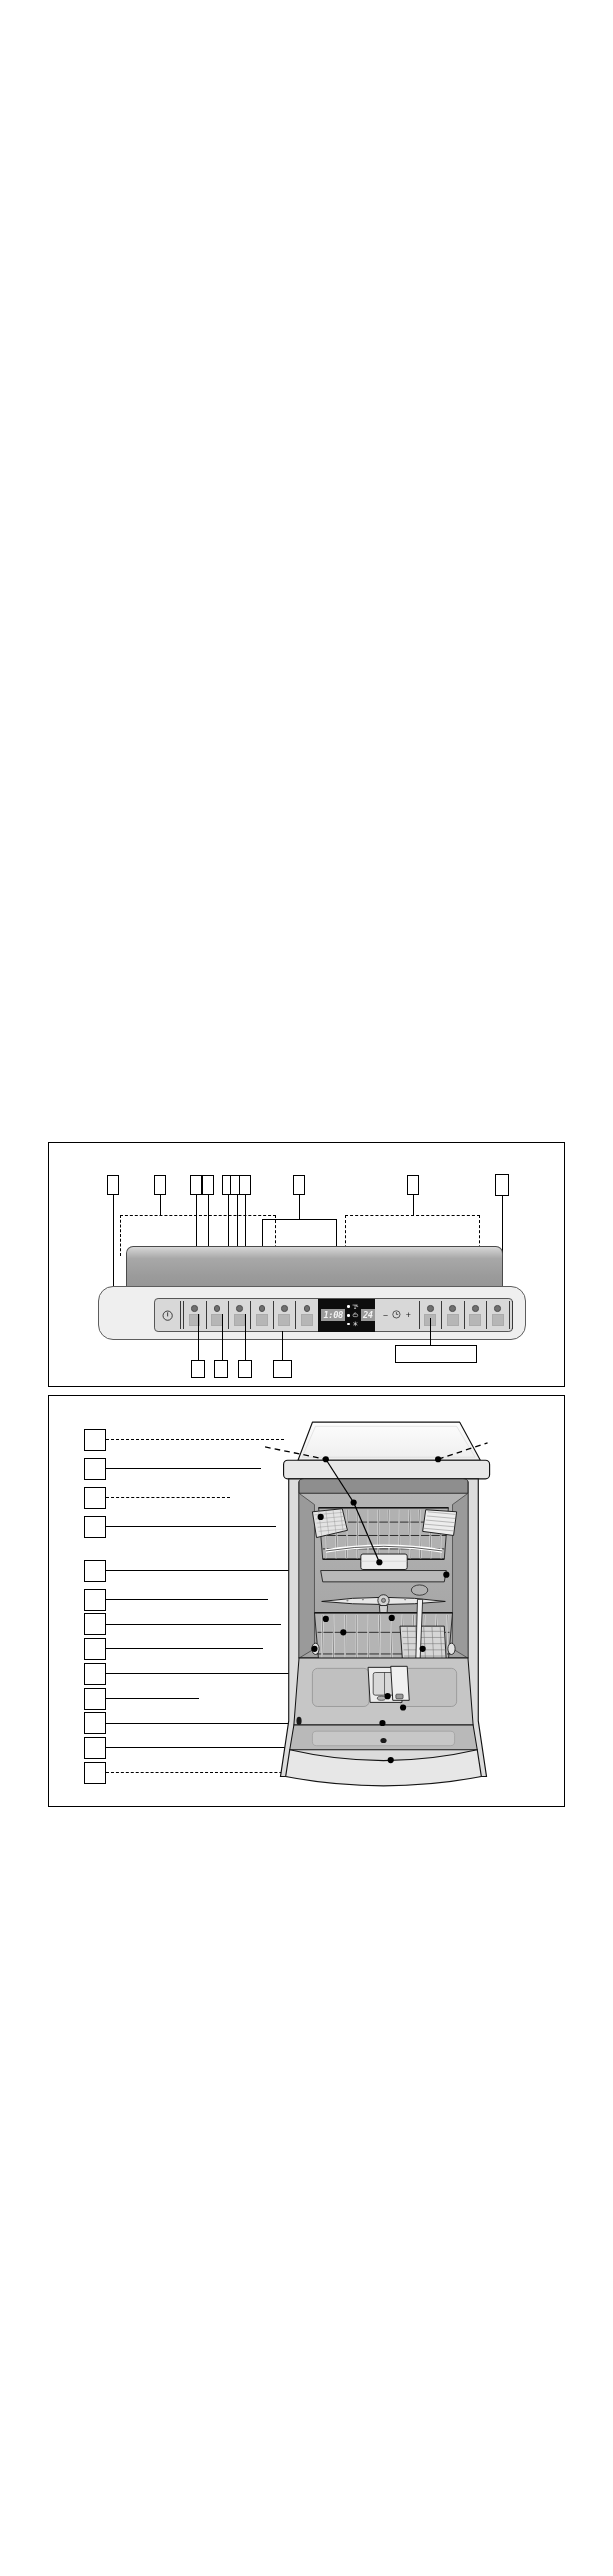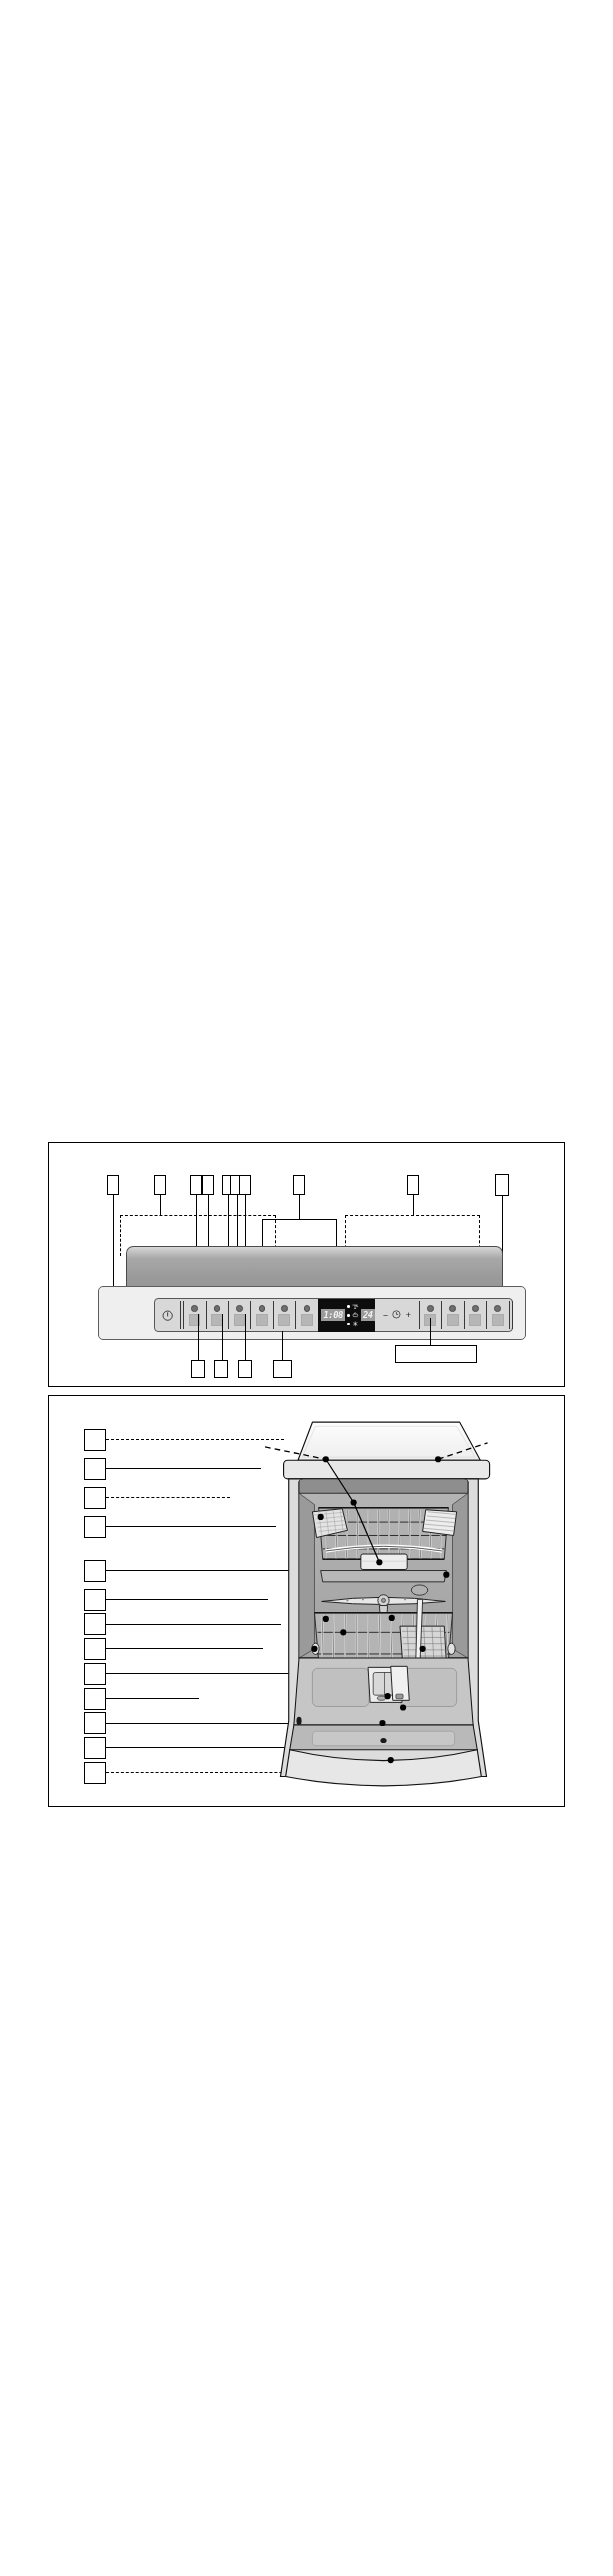--- a/index.html
+++ b/index.html
@@ -40,21 +40,21 @@
     border: 0.5px solid #4a4a4a;
     border-bottom: none;
   }
 
   
   .cp-fascia {
     position: absolute;
     left: 49px; top: 143px; width: 426px; height: 52px;
     background: #efefef;
     border: 0.5px solid #5d5d5d;
-    border-radius: 5px;
+    border-radius: 15px;
   }
 
   
   .cp-strip {
     position: absolute;
     left: 55px; top: 11.3px; width: 357px; height: 32px;
     background: #d8d8d8;
     border: 0.5px solid #565656;
     border-radius: 4.1px;
     display: flex;

